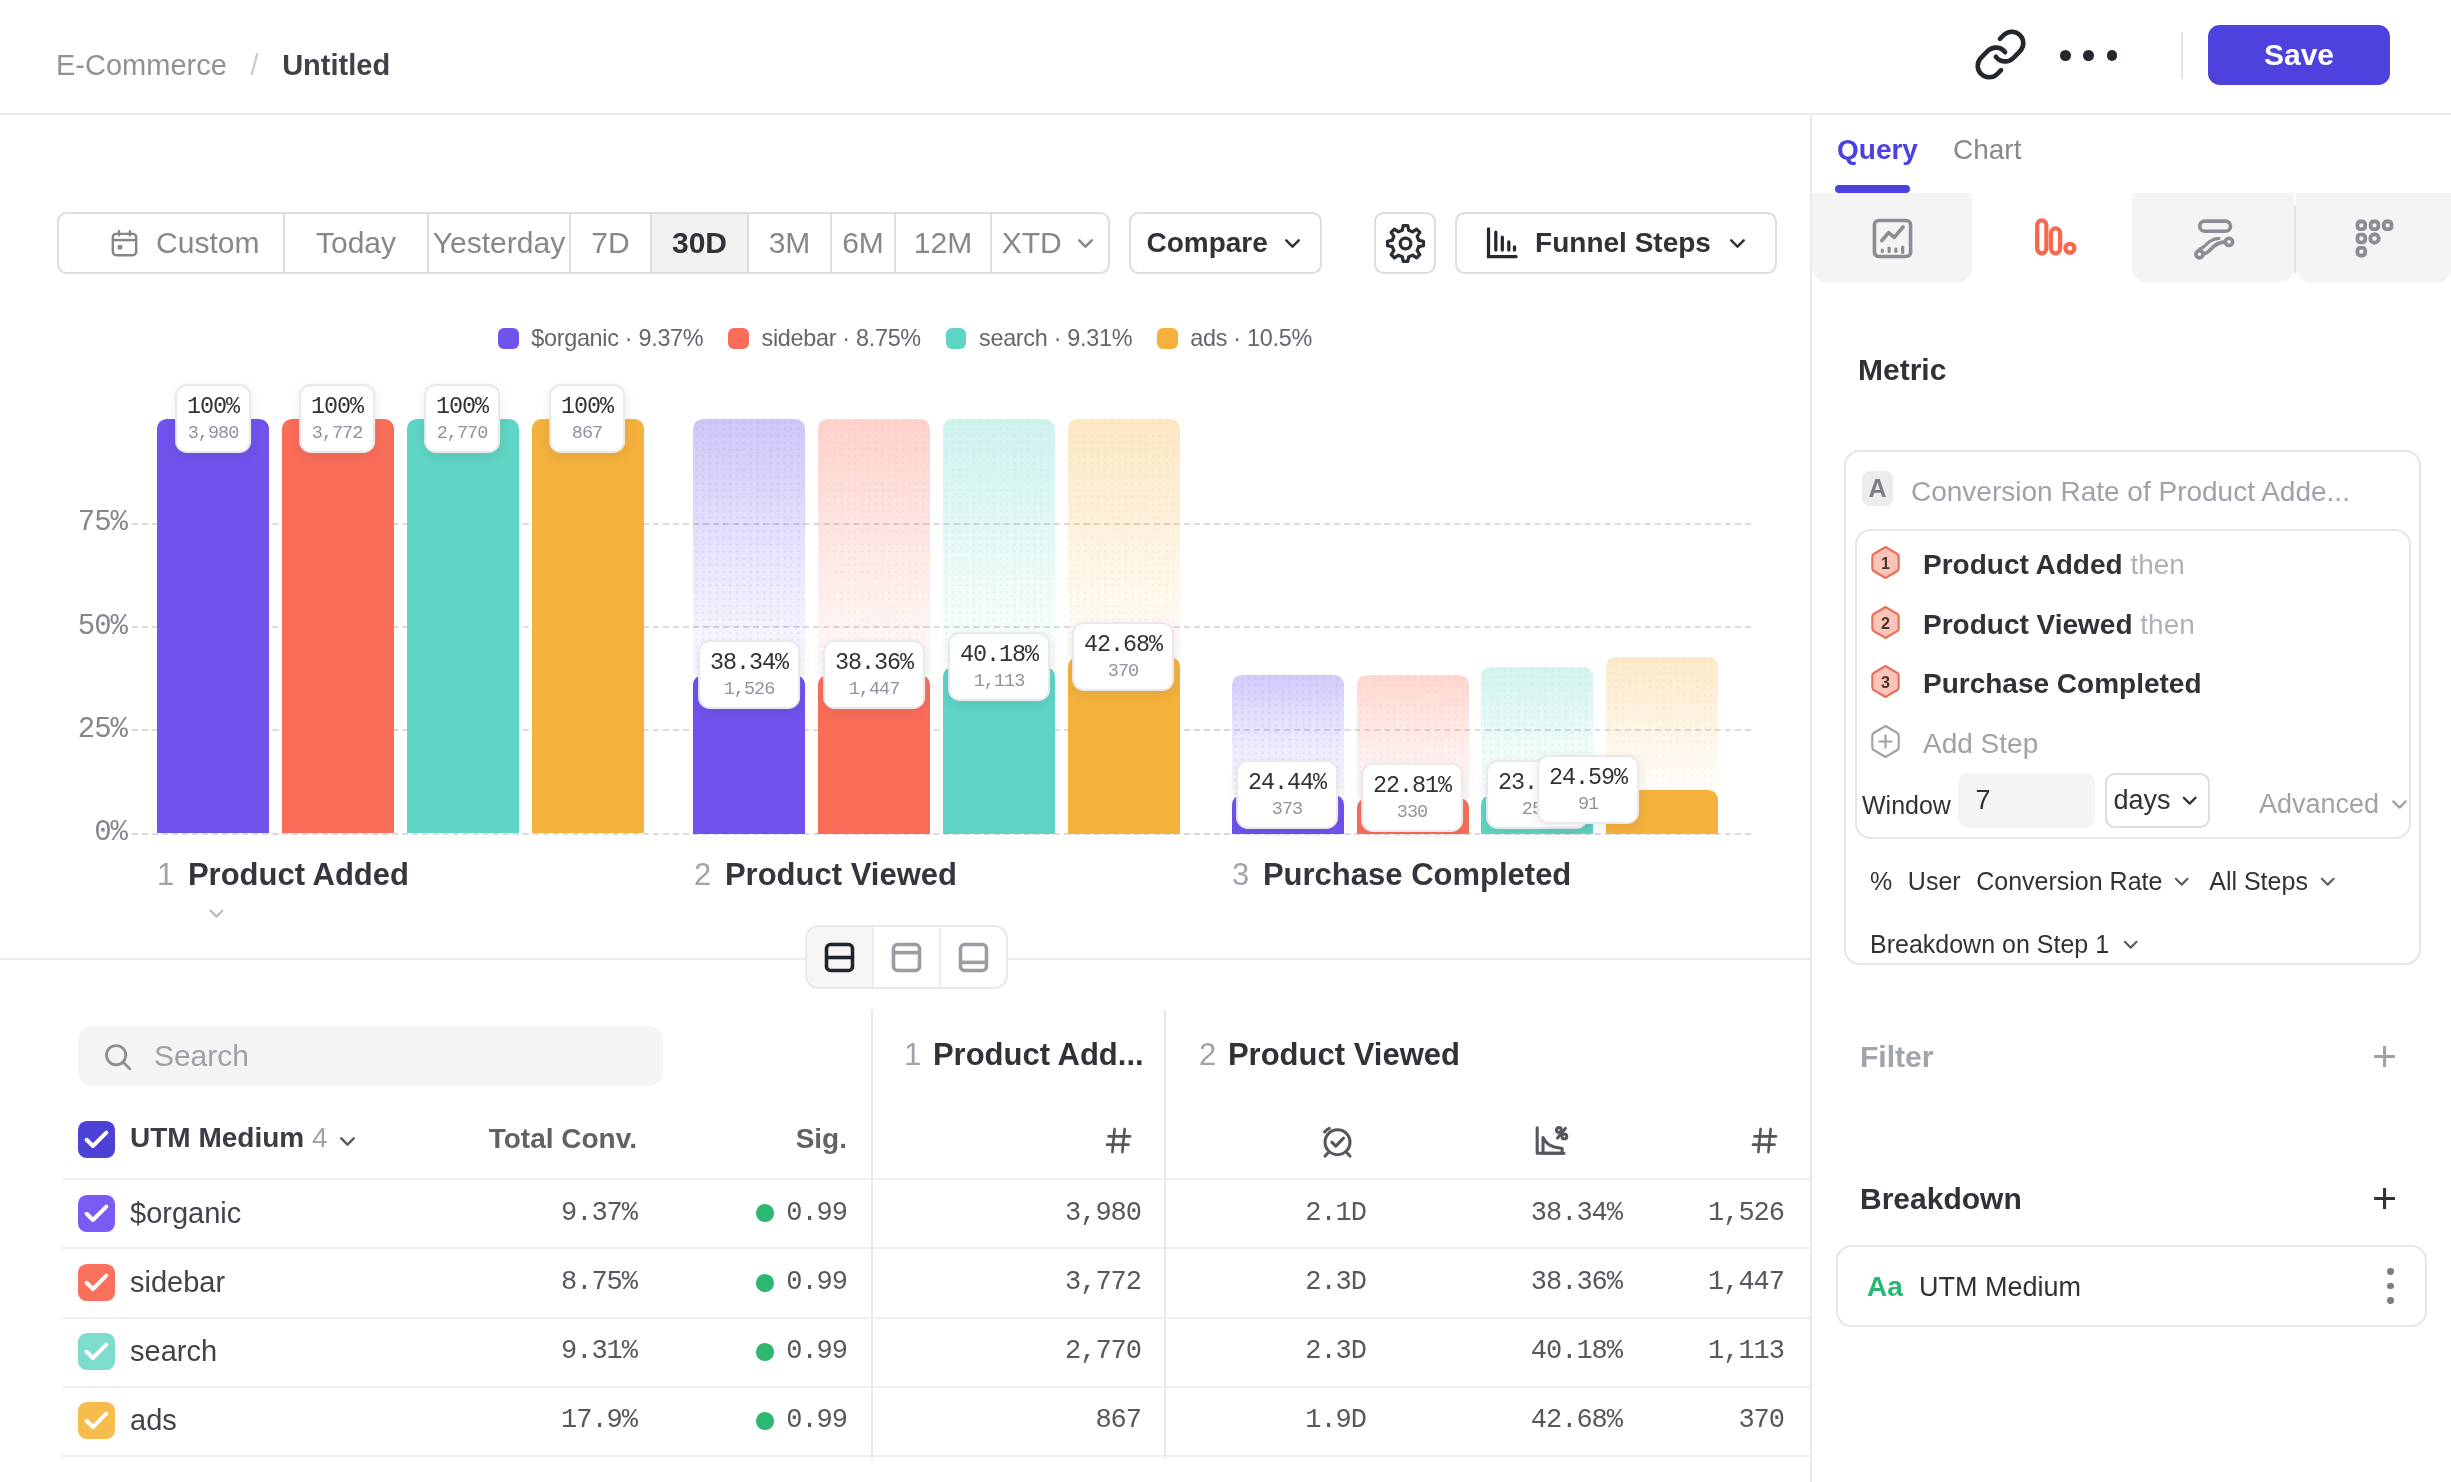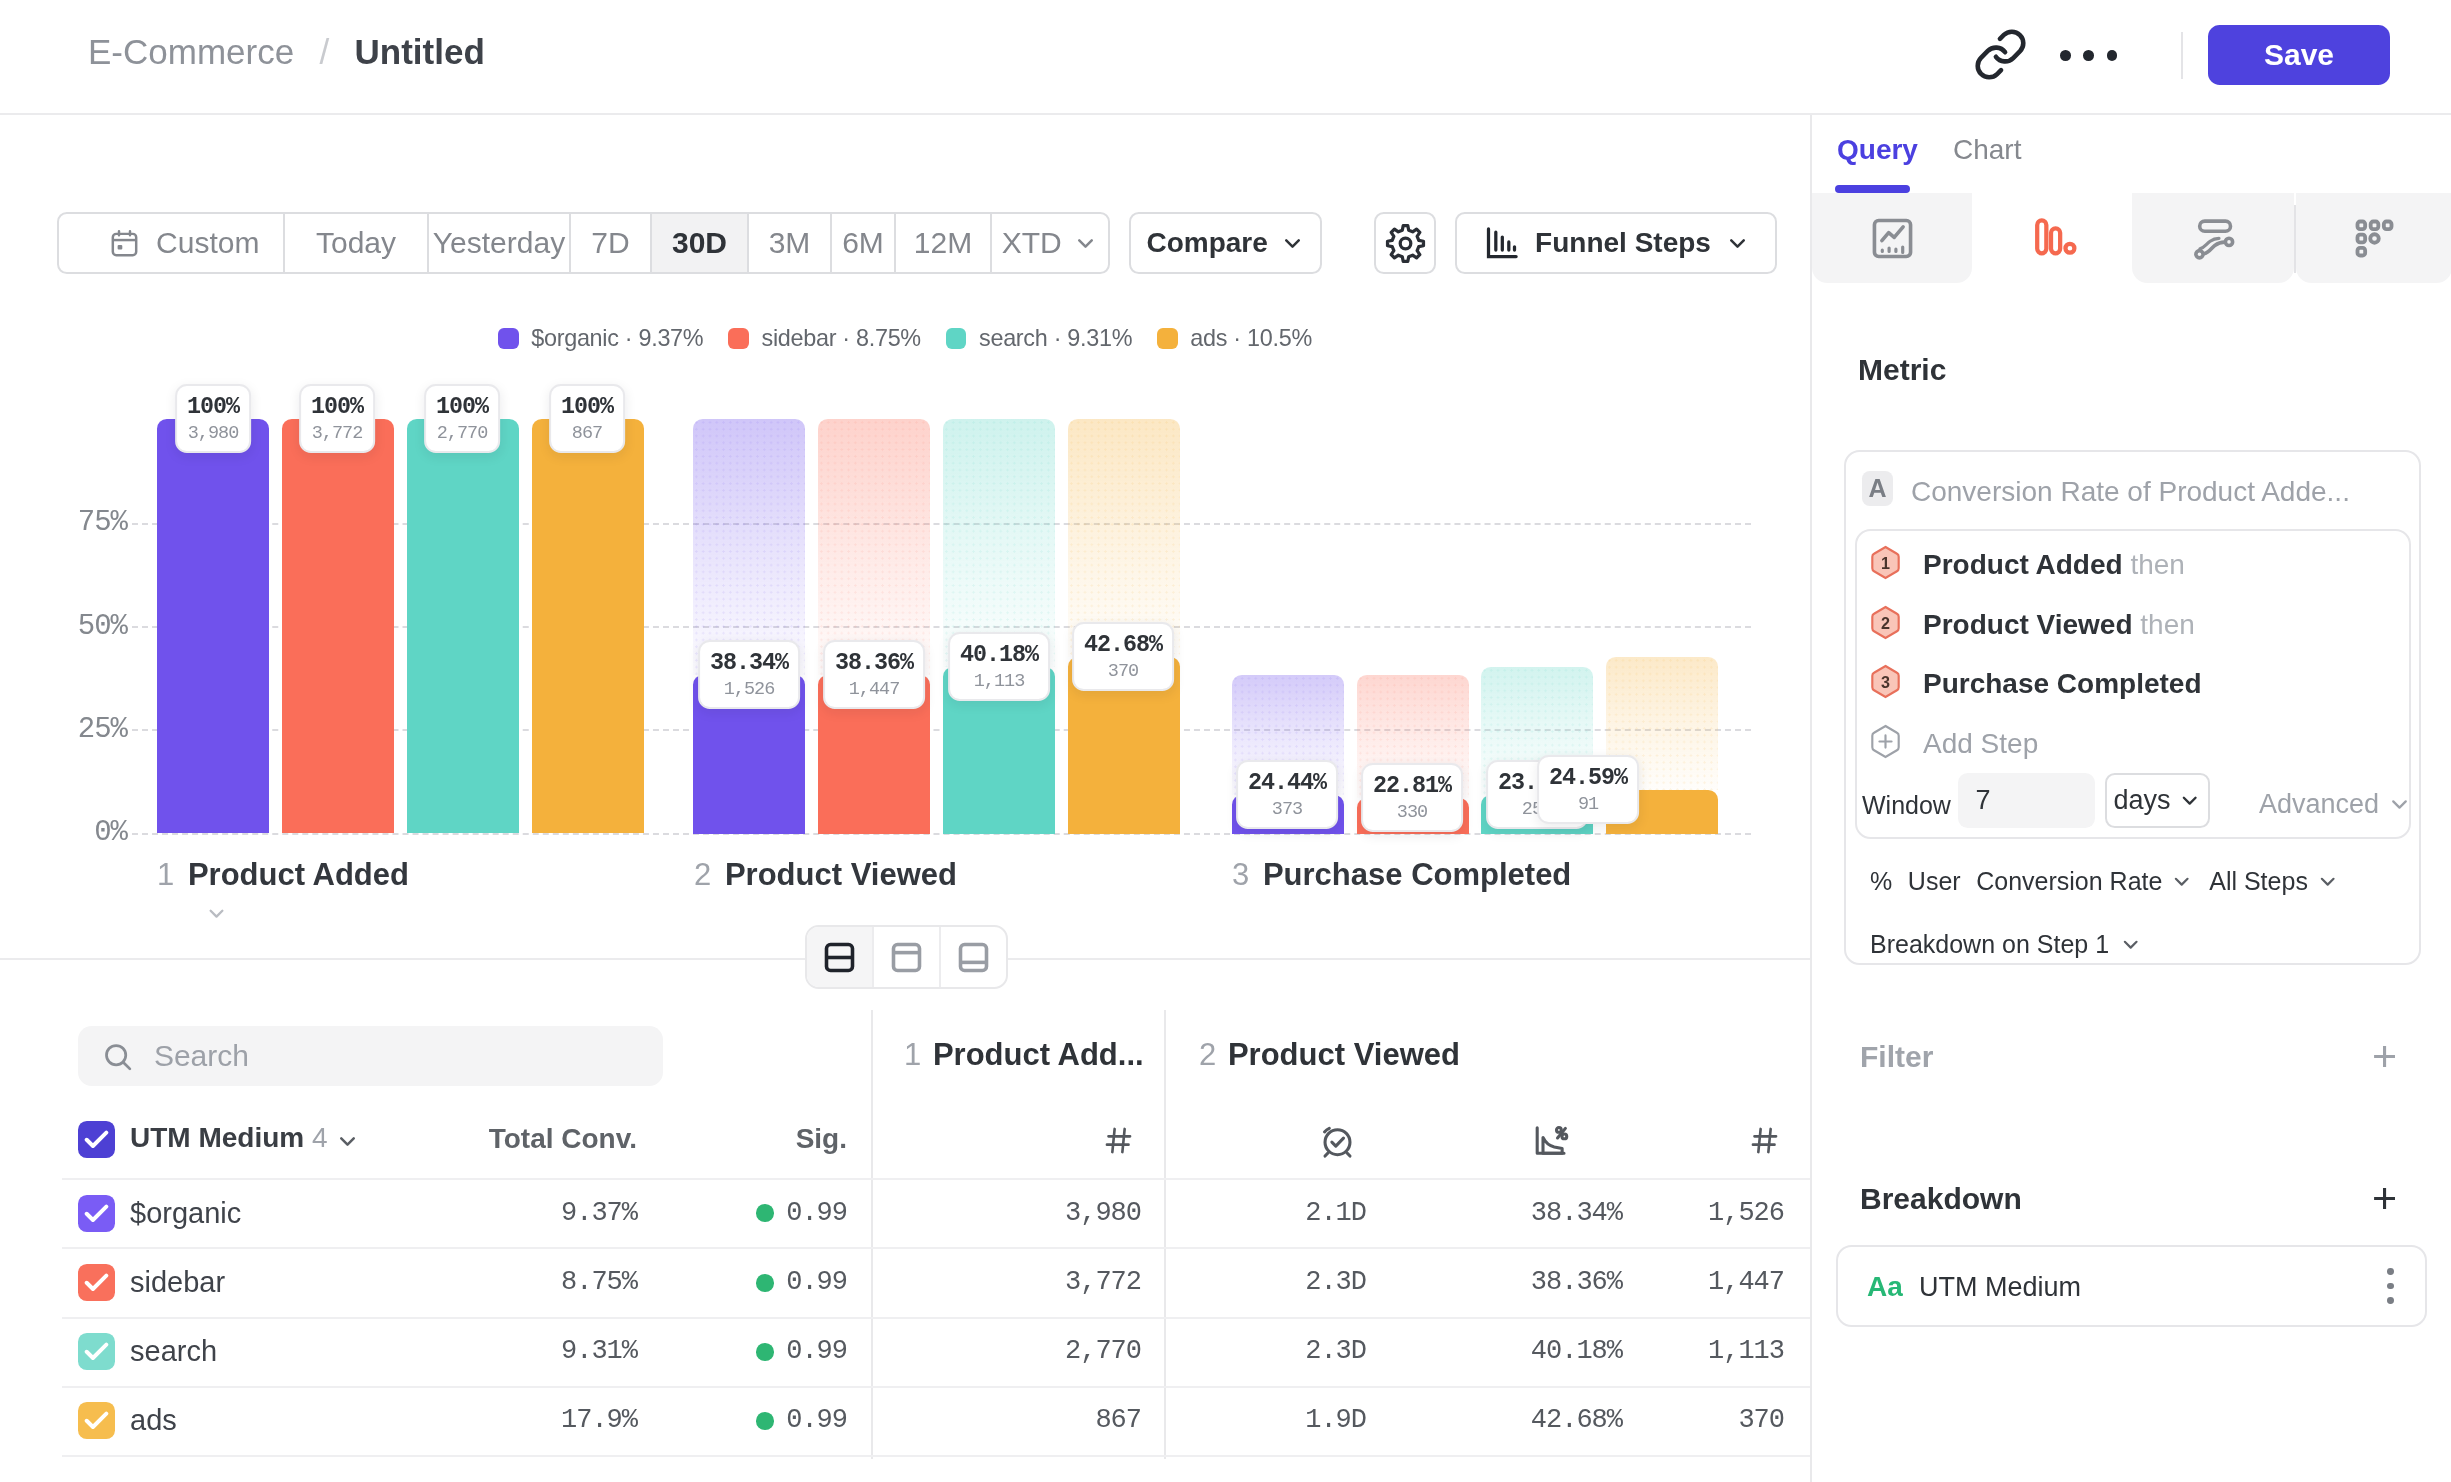--- a/index.html
+++ b/index.html
@@ -2,21 +2,21 @@
 <html><head>
 <meta charset="utf-8">
 <style>
 * { margin:0; padding:0; box-sizing:border-box; }
 html,body { width:2452px; height:1482px; background:#fff; font-family:"Liberation Sans",sans-serif; overflow:hidden; }
 .abs { position:absolute; }
 .mono { font-family:"Liberation Mono",monospace; }
 #app { position:relative; width:2452px; height:1482px; background:#fff; }
 
 #topbar { position:absolute; left:0; top:0; width:2452px; height:115px; border-bottom:2px solid #EBEBED; background:#fff; }
-#crumb { position:absolute; left:56px; top:32px; font-size:35px; color:#8E9299;margin-left:32px; }
+#crumb { position:absolute; left:56px; top:49px; font-size:29px; color:#8E9299; }
 #crumb .sep { color:#C9CBCF; margin:0 15.6px; }
 #crumb b { color:#3E4249; font-weight:700; }
 #savebtn { position:absolute; left:2208px; top:25px; width:182px; height:60px; background:#4E42DE; border-radius:11.7px; color:#fff; font-size:30px; font-weight:700; text-align:center; line-height:59px; }
 #hr-div { position:absolute; left:2181px; top:32px; width:2px; height:47px; background:#E4E4E7; }
 
 #panel { position:absolute; left:1810px; top:115px; width:642px; height:1367px; border-left:2px solid #E9E9EB; background:#fff; }
 
 .btn { position:absolute; border:2px solid #DCDDE0; border-radius:9.8px; background:#fff; }
 #datebar { left:57px; top:212px; width:1053px; height:62px; display:flex; align-items:stretch; font-size:30px; color:#84878D;padding-left:25px; }
 #datebar .seg { display:flex; align-items:center; justify-content:center; border-right:2px solid #DCDDE0; padding:0 0; }
@@ -27,21 +27,21 @@
 
 #legend { position:absolute; left:0; top:325px; width:1810px; display:flex; justify-content:center; gap:25px; font-size:23.4px; color:#63676D; font-weight:500; letter-spacing:-0.3px; }
 .litem { display:flex; align-items:center; gap:12.7px; }
 .lsw { width:20.5px; height:20.5px; border-radius:5.9px; }
 
 .gridline { position:absolute; left:132px; width:1619px; border-top:2px dashed #DBDBDF; }
 .ylab { position:absolute; left:34px; width:93px; text-align:right; font-size:29px; color:#84888E; letter-spacing:-1px; }
 .bar { position:absolute; width:112px; border-radius:9.8px 9.8px 0 0; }
 .ghost { position:absolute; width:112px; border-radius:9.8px 9.8px 0 0; }
 .vlabel { position:absolute; transform:translateX(-50%); background:#fff; border:2px solid #E9E9EC; border-radius:11.7px; box-shadow:0 3.9px 11.7px rgba(30,30,40,.08); text-align:center; padding:5.9px 9.8px 4.9px; white-space:nowrap; }
-.vlabel .p { font-family:"Liberation Mono",monospace; font-size:23.4px; font-weight:700; color:#2F3338; line-height:30px; letter-spacing:-1px; }
+.vlabel .p { font-family:"Liberation Mono",monospace; font-size:23.4px; font-weight:400; color:#2F3338; line-height:30px; letter-spacing:-1px; }
 .vlabel .c { font-family:"Liberation Mono",monospace; font-size:18.5px; color:#8F939B; line-height:24.4px; letter-spacing:-1px; }
 .steplab { position:absolute; top:857px; font-size:31px; color:#9FA3AA; }
 .steplab b { color:#33373D; font-weight:700; margin-left:13.7px; }
 
 #viewtools { position:absolute; left:805px; top:925px; width:203px; height:64px; background:#fff; border:2px solid #E8E8EA; border-radius:13.7px; display:flex; }
 #viewtools .cell { flex:1; display:flex; align-items:center; justify-content:center; }
 #viewtools .cell.sel { background:#F5F5F6; border-right:2px solid #ECECEE; border-radius:11.7px 0 0 11.7px; }
 #viewtools .cell.mid { border-right:2px solid #ECECEE; }
 #divider2 { position:absolute; left:0; top:958px; width:1810px; height:2px; background:#EBEBED; }
 

